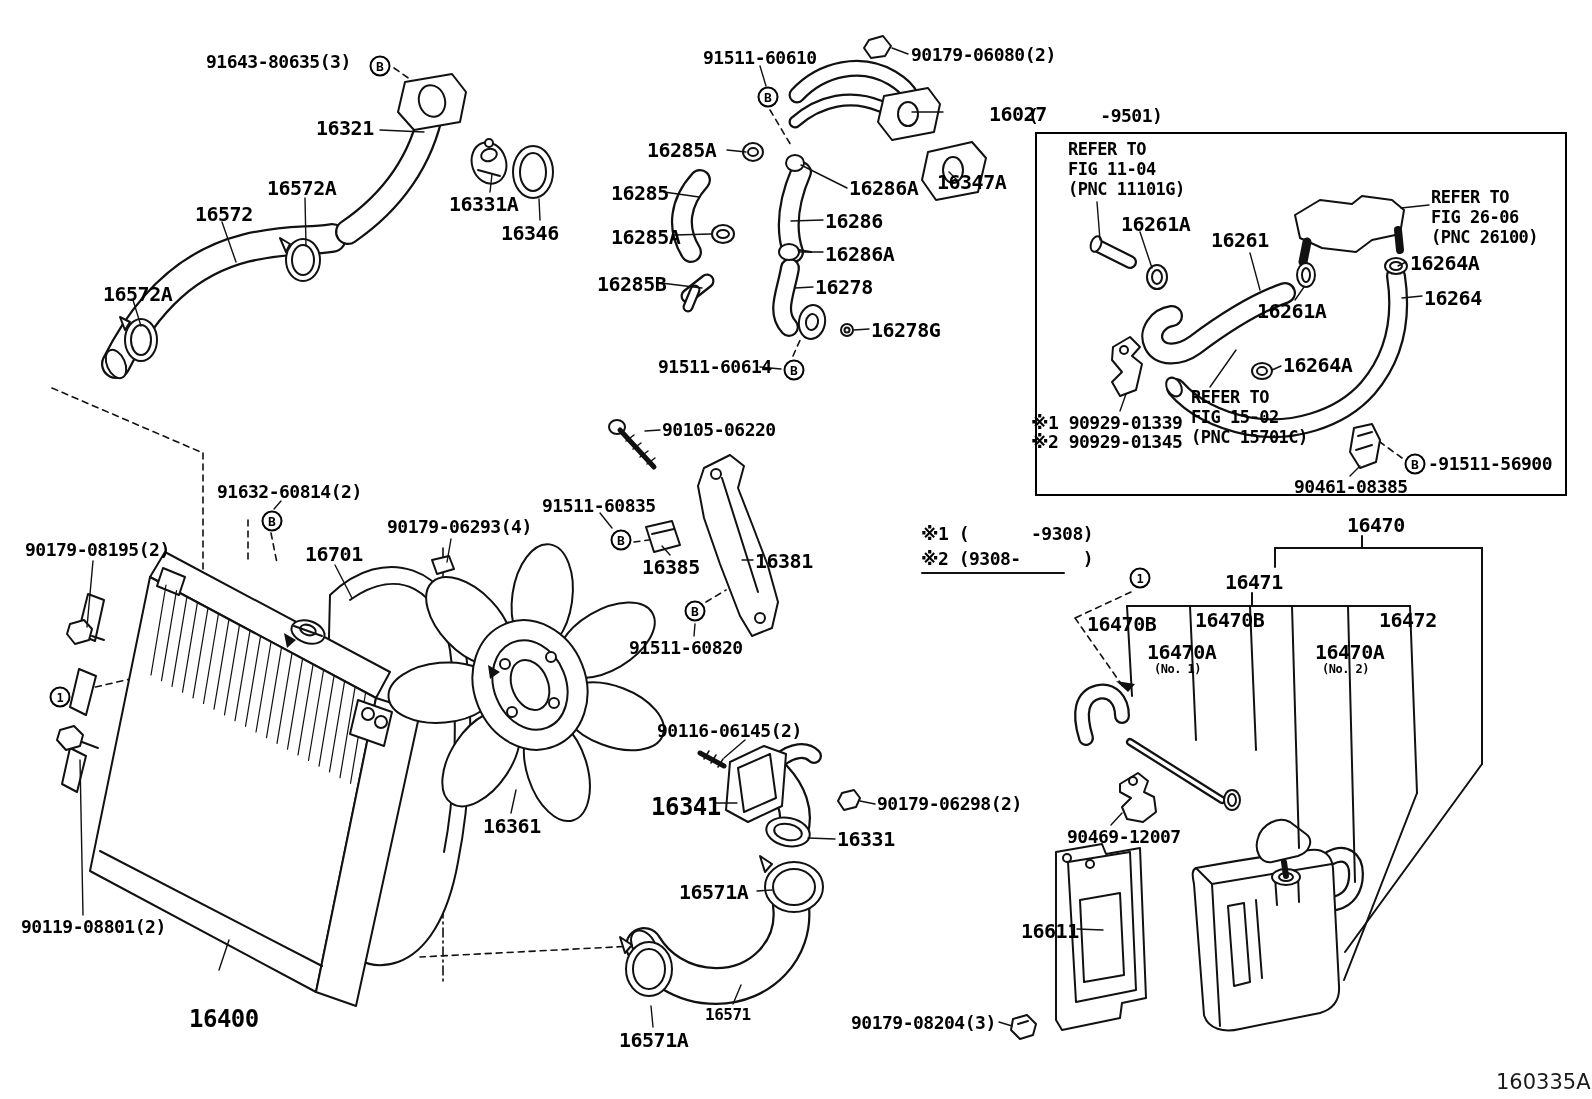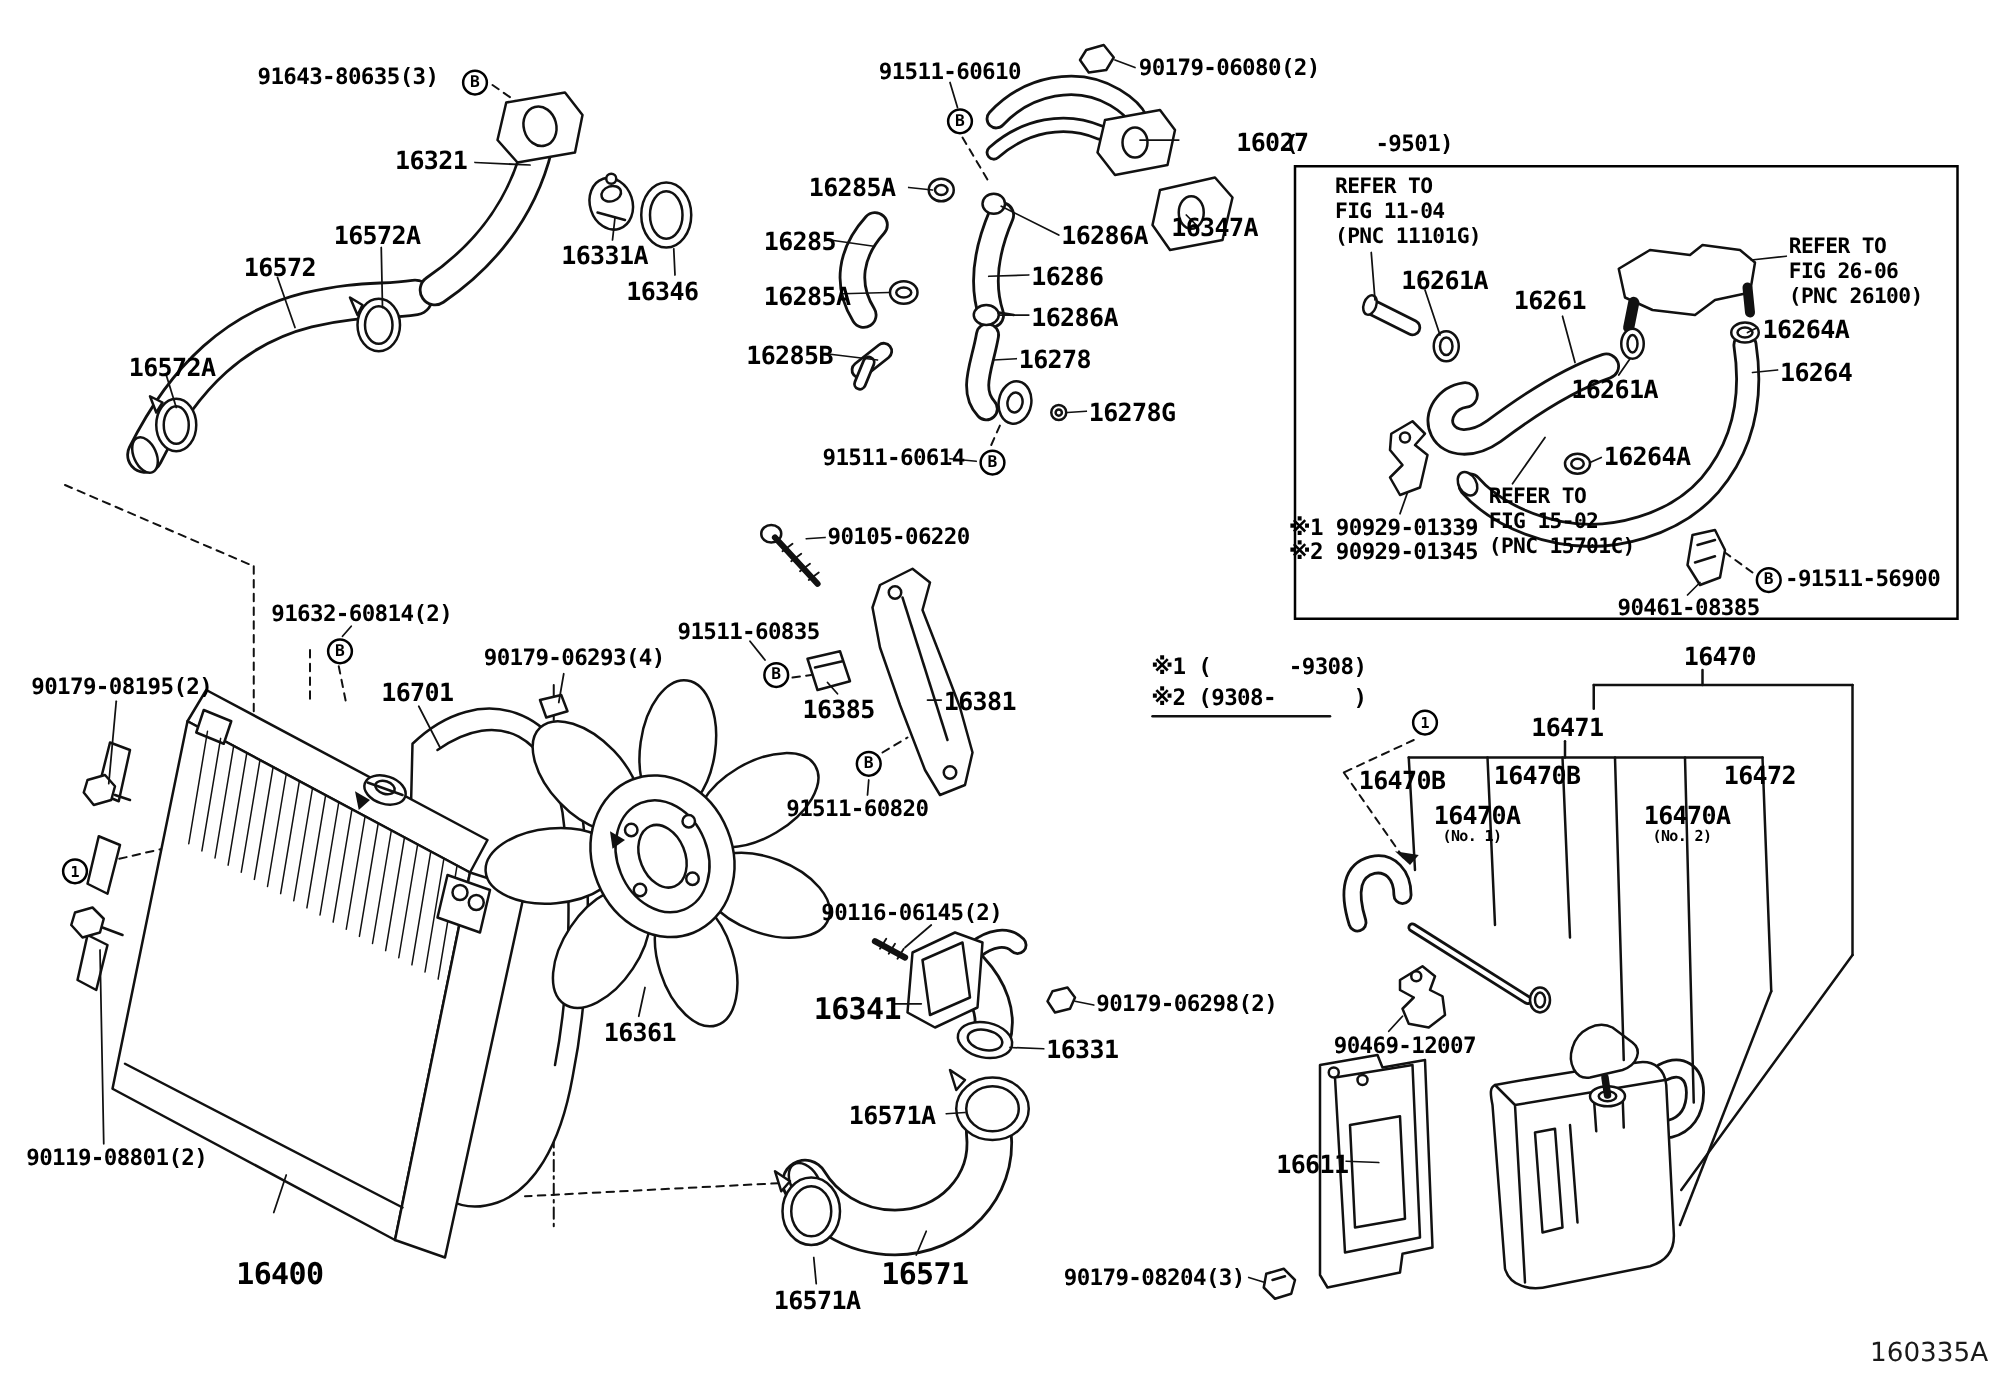--- a/index.html
+++ b/index.html
@@ -411,21 +411,21 @@
       <div class="plabel" style="left: 629px; top: 638px; font-size: 18px;">91511-60820</div>
       <div class="plabel" style="left: 25px; top: 540px; font-size: 18px;">90179-08195(2)</div>
       <div class="plabel" style="left: 21px; top: 917px; font-size: 18px;">90119-08801(2)</div>
       <div class="plabel" style="left: 189px; top: 1006px; font-size: 24px; text-align: right;">16400</div>
       <div class="plabel" style="left: 483px; top: 815px; font-size: 20px;">16361</div>
       <div class="plabel" style="left: 657px; top: 721px; font-size: 18px;">90116-06145(2)</div>
       <div class="plabel" style="left: 651px; top: 794px; font-size: 24px;">16341</div>
       <div class="plabel" style="left: 877px; top: 794px; font-size: 18px;">90179-06298(2)</div>
       <div class="plabel" style="left: 837px; top: 828px; font-size: 20px;">16331</div>
       <div class="plabel" style="left: 679px; top: 881px; font-size: 20px;">16571A</div>
-      <div class="plabel" style="left: 705px; top: 1006px; font-size: 24px;">16571</div>
+      <div class="plabel" style="left: 705px; top: 1006px; font-size: 16px;">16571</div>
       <div class="plabel" style="left: 619px; top: 1029px; font-size: 20px;">16571A</div>
       <div class="plabel" style="left: 851px; top: 1013px; font-size: 18px;">90179-08204(3)</div>
       <div class="plabel" style="left: 1347px; top: 514px; font-size: 20px;">16470</div>
       <div class="plabel" style="left: 1225px; top: 571px; font-size: 20px;">16471</div>
       <div class="plabel" style="left: 1087px; top: 613px; font-size: 20px;">16470B</div>
       <div class="plabel" style="left: 1195px; top: 609px; font-size: 20px;">16470B</div>
       <div class="plabel" style="left: 1379px; top: 609px; font-size: 20px;">16472</div>
       <div class="plabel" style="left: 1147px; top: 641px; font-size: 20px;">16470A</div>
       <div class="plabel" style="left: 1154px; top: 663px; font-size: 12px; text-align: right;">(No. 1)</div>
       <div class="plabel" style="left: 1315px; top: 641px; font-size: 20px;">16470A</div>

